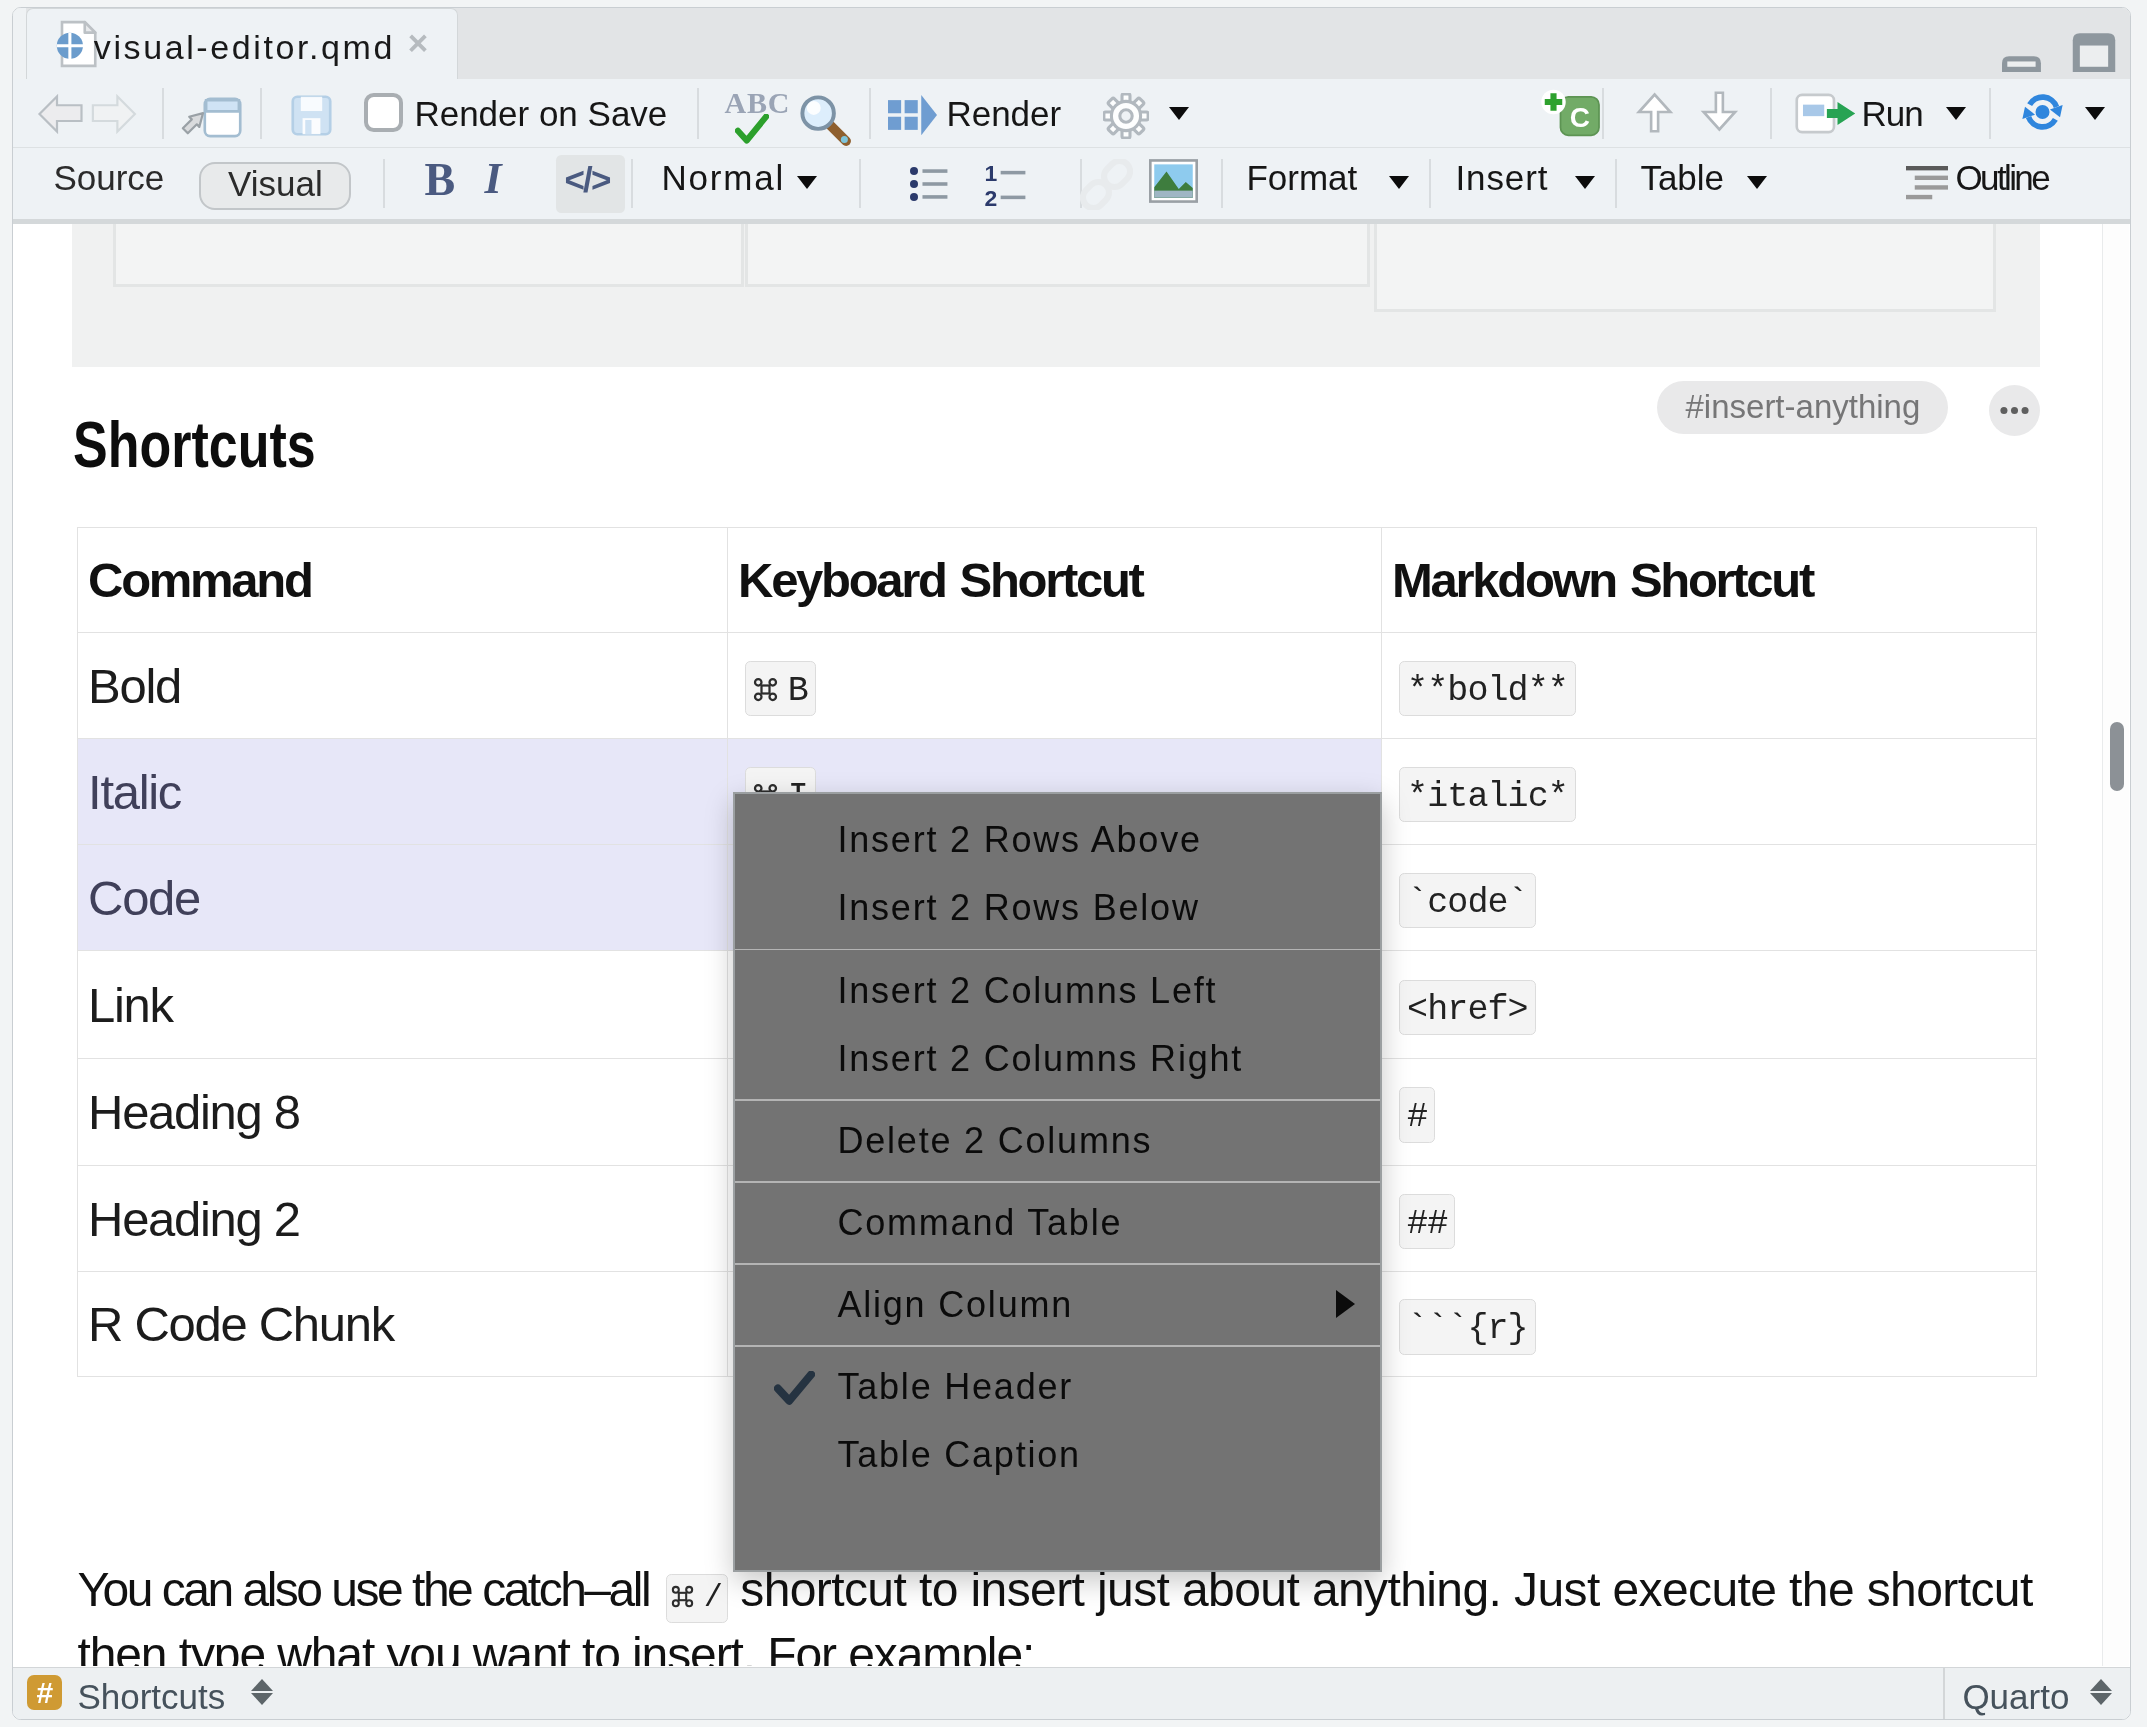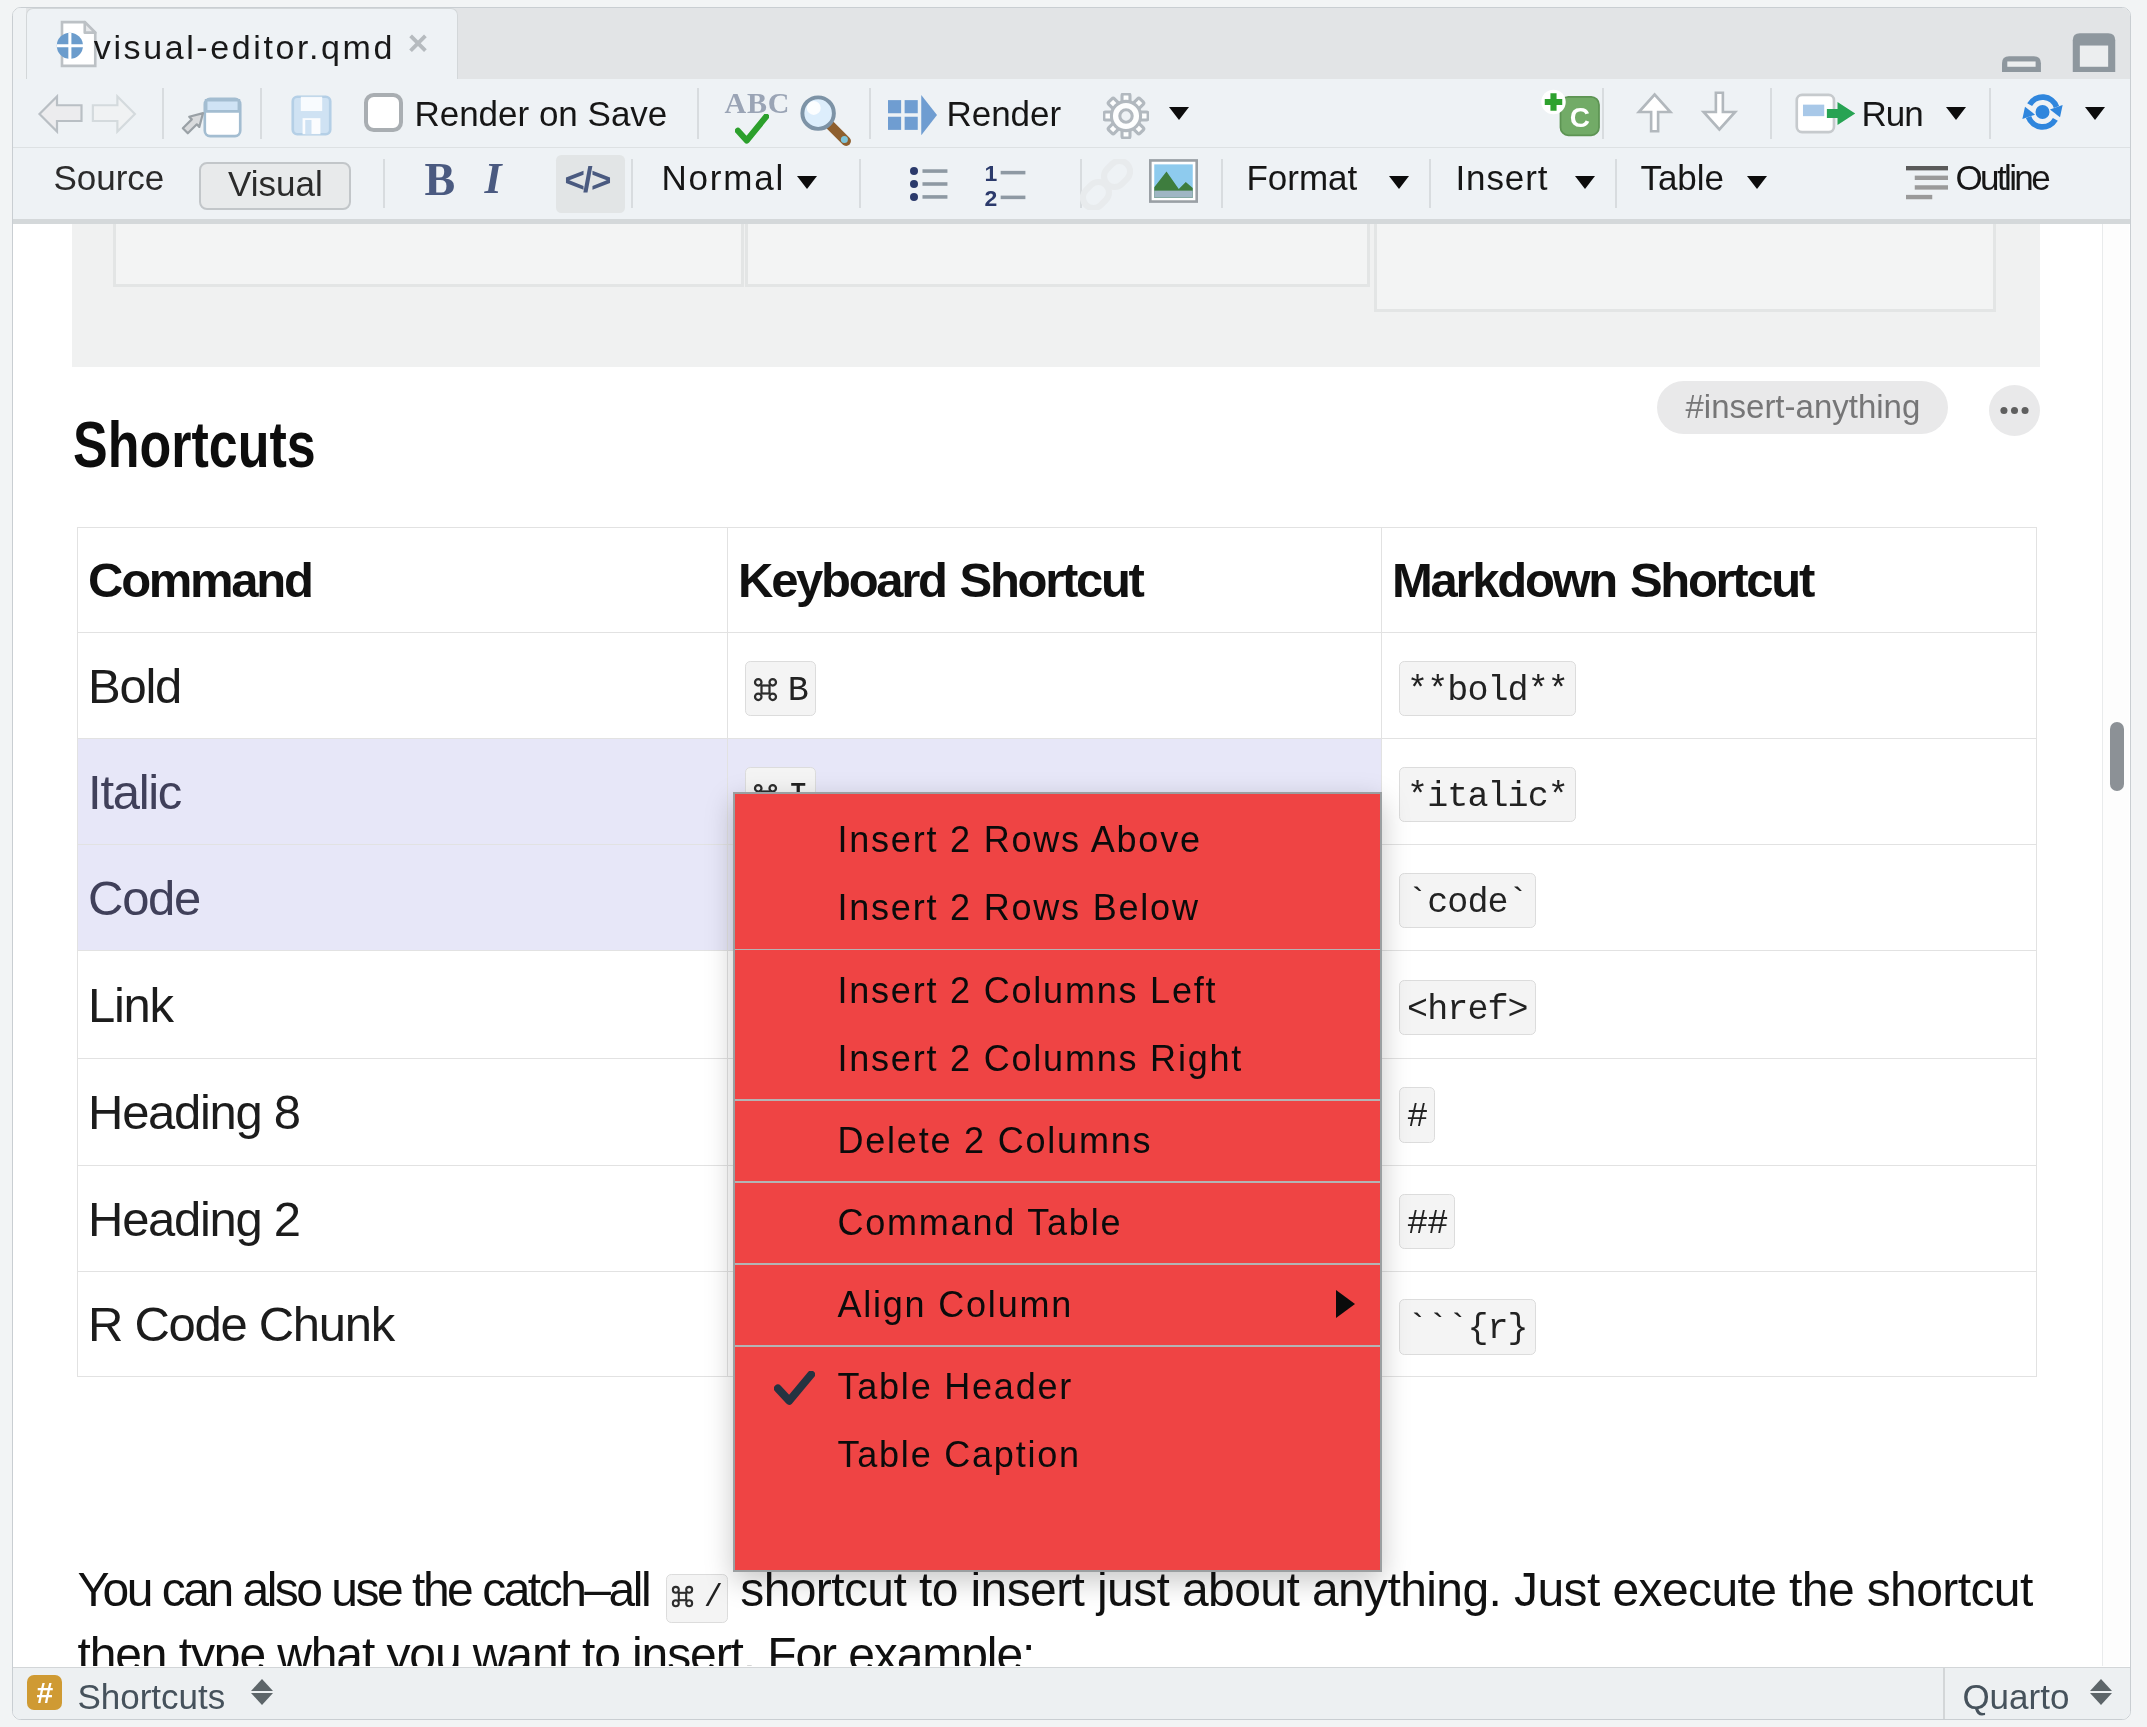--- a/index.html
+++ b/index.html
@@ -29,21 +29,21 @@
 .h2 { position:absolute; left:60px; top:183px; font-size:65px; font-weight:bold; color:#0d0d0d; transform:scaleX(0.8); transform-origin:left center; }
 table.sc { position:absolute; left:64px; top:303px; border-collapse:collapse; table-layout:fixed; width:1959px;padding-left:16px; }
 table.sc td, table.sc th { border:1.8px solid #e2e2e2; font-weight:normal; text-align:left; vertical-align:middle; padding:0 0 0 9.7px; font-size:49px; color:#1c1c1c; letter-spacing:-1.3px; }
 table.sc th { font-weight:bold; color:#111; height:105px; letter-spacing:-2.3px; word-spacing:2.6px; }
 table.sc td { height:106px; }
 tr.r4 td { height:108px; } tr.r5 td { height:107px; } tr.r8 td { height:105px; }
 tr.hl td.h { background:#e7e7f8; color:#40405a; }
 .kbd { display:inline-block; font-family:"Liberation Mono", monospace; font-size:35px; color:#222; background:#f4f4f4; border:1.8px solid #dcdcdc; border-radius:5.3px; padding:8.8px 7px 3.5px 7px; letter-spacing:-0.9px; margin-left:7px; line-height:41px; }
 .kbd svg { margin-right:9.7px; vertical-align:-1.8px; }
 .para { position:absolute; left:64px; top:1334px; width:2056px; font-size:48px; line-height:64px; color:#111; letter-spacing:-1.1px; white-space:nowrap; }
-.menu { position:absolute; left:720px; top:568px; width:649px; height:780px; background:#ef4444; border:2.6px solid #9b9fa1; box-shadow:0 8.8px 26.5px rgba(0,0,0,0.22); }
+.menu { position:absolute; left:720px; top:568px; width:649px; height:780px; background:#737373; border:2.6px solid #9b9fa1; box-shadow:0 8.8px 26.5px rgba(0,0,0,0.22); }
 .mi { position:relative; height:68px; font-size:36px; color:#0b0b0b; line-height:68px; padding-left:102px; letter-spacing:1.8px; }
 .msep { height:1.8px; background:#b4b4b4; margin:6.2px 0; }
 .statustext { position:absolute; font-size:35px; color:#46525c; }
 .tri-up { width:0;height:0;border-left:11.5px solid transparent;border-right:11.5px solid transparent;border-bottom:12.4px solid #5d6569; }
 .tri-dn { width:0;height:0;border-left:11.5px solid transparent;border-right:11.5px solid transparent;border-top:12.4px solid #5d6569; }
 </style>
 </head>
 <body>
 <div class="pane">
   <div class="tabstrip">
@@ -159,21 +159,21 @@
       <circle cx="29" cy="24" r="8" fill="#2f86dd"></circle>
       <path d="M14.3 15.5 A17 17 0 0 1 45 18.2" fill="none" stroke="#2f86dd" stroke-width="6.5"></path>
       <path d="M43.7 32.5 A17 17 0 0 1 13 29.8" fill="none" stroke="#2f86dd" stroke-width="6.5"></path>
       <path d="M49 30 L52 16 L37.5 21 Z" fill="#2f86dd"></path>
       <path d="M9 18 L6 32 L20.5 27 Z" fill="#2f86dd"></path>
     </svg>
     <div class="caret" style="left:2072px;top:28px"></div>
   </div>
   <div class="toolbar2">
     <div class="tbtext" style="left:40px;top:9.7px;color:#2b2b2b">Source</div>
-    <div style="position:absolute;left:186px;top:14px;width:152px;height:48px;background:#e8eaeb;border:2.6px solid #c2c6c9;border-radius:8px;text-align:center;line-height:39px;font-size:35px;color:#2b2b2b">Visual</div>
+    <div style="position:absolute;left:186px;top:14px;width:152px;height:48px;background:#e8eaeb;border:2.6px solid #c2c6c9;border-radius:16px;text-align:center;line-height:39px;font-size:35px;color:#2b2b2b">Visual</div>
     <div class="sep2" style="left:370px;top:10.6px"></div>
     <div style="position:absolute;left:411px;top:5.3px;font-family:'Liberation Serif',serif;font-weight:bold;font-size:46px;color:#4a5a80">B</div>
     <div style="position:absolute;left:471px;top:5.3px;font-family:'Liberation Serif',serif;font-style:italic;font-weight:bold;font-size:44px;color:#4a5a80">I</div>
     <div style="position:absolute;left:543px;top:7px;width:69px;height:58px;background:#e2e5e6;border-radius:5.3px"></div>
     <div style="position:absolute;left:551px;top:11.5px;font-size:35px;font-weight:bold;color:#4a5a80;letter-spacing:-1.8px">&lt;/&gt;</div>
     <div class="sep2" style="left:618px;top:10.6px"></div>
     <div class="tbtext" style="left:648px;top:9.7px;letter-spacing:1.8px">Normal</div>
     <div class="caret" style="left:784px;top:28px"></div>
     <div class="sep2" style="left:846px;top:10.6px"></div>
 

